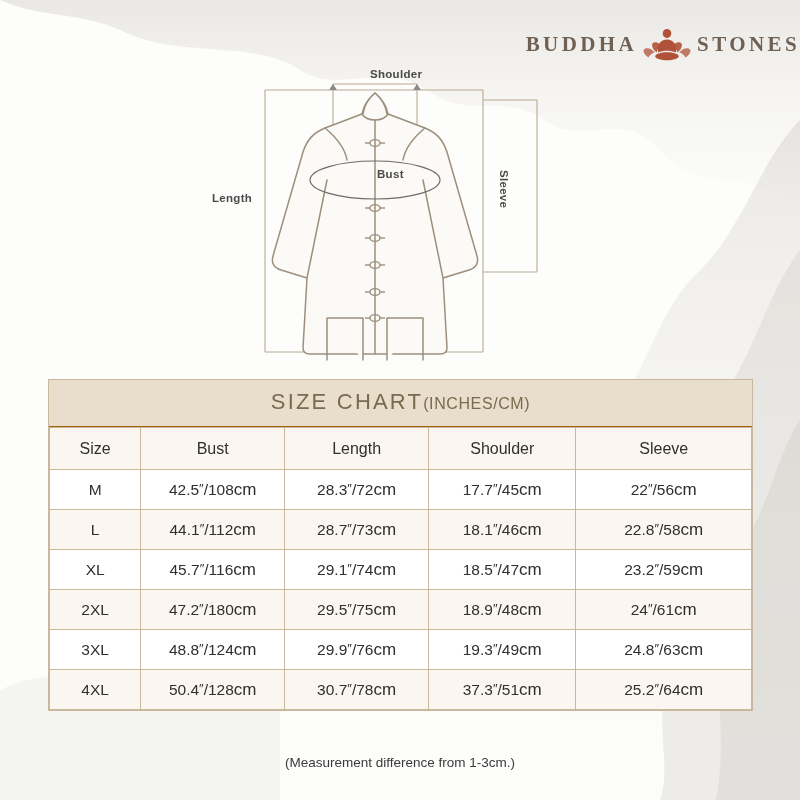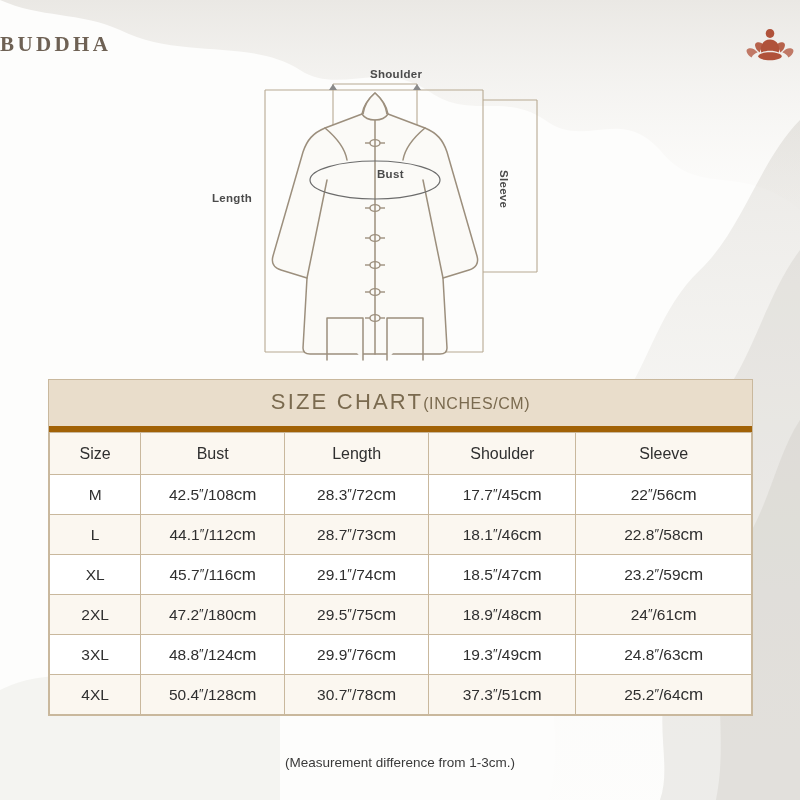--- a/index.html
+++ b/index.html
@@ -22,22 +22,21 @@
     inset: 0;
     pointer-events: none;
   }
 
   
   .brand {
     position: absolute;
     top: 22px; left: 0; right: 0;
     display: flex;
     align-items: center;
-    justify-content: space-between;
-    gap: 14px;
+    justify-content: flex-end;
     z-index: 5;
   }
   .brand-word {
     font-family: "Liberation Serif", serif;
     font-size: 21px;
     letter-spacing: 3.4px;
     color: #6e6154;
     font-weight: 700;
   }
   .brand-logo { width: 60px; height: 44px; display:block; }
@@ -75,21 +74,21 @@
     border: 1px solid #c9b89d;
     z-index: 6;
     background: #ffffff;
   }
   .chart-title {
     background: #e9ddcb;
     text-align: center;
     padding: 9px 0 11px;
     color: #7a6a4f;
     font-family: "Liberation Sans", sans-serif;
-    border-bottom: 6px solid #a16207;
+    border-bottom: 1px solid #a16207;
   }
   .chart-title .t-main {
     font-size: 22px;
     letter-spacing: 2.2px;
   }
   .chart-title .t-sub {
     font-size: 16px;
     letter-spacing: .6px;
   }
   table.size {
@@ -167,20 +166,21 @@
           <path d="M30 7c2.6 0 4.3 2.1 4.3 4.6 0 2.6-1.9 4.4-4.3 4.4s-4.3-1.8-4.3-4.4C25.7 9.1 27.4 7 30 7z"></path>
           <path d="M30 17.5c5.6 0 9.2 4.3 9.2 9.6 0 1.2-.2 2.3-.5 3.3-2.1-1-5.3-1.7-8.7-1.7s-6.6.7-8.7 1.7c-.3-1-.5-2.1-.5-3.3 0-5.3 3.6-9.6 9.2-9.6z"></path>
           <path d="M30 30.2c6.5 0 11.8 1.8 11.8 4s-5.3 4-11.8 4-11.8-1.8-11.8-4 5.3-4 11.8-4z"></path>
           <path d="M16.8 20.6c2.3-1.1 5.4.3 7.4 2.9-2.3 1.7-3.9 4.2-4.5 6.9-2.5-1.6-4.3-4.1-4.6-6.6-.2-1.6.3-2.7 1.7-3.2z" opacity="0.9"></path>
           <path d="M43.2 20.6c-2.3-1.1-5.4.3-7.4 2.9 2.3 1.7 3.9 4.2 4.5 6.9 2.5-1.6 4.3-4.1 4.6-6.6.2-1.6-.3-2.7-1.7-3.2z" opacity="0.9"></path>
           <path d="M8.5 26.5c2.6-1.1 6.5.6 9.2 3.8-2.9 1.1-5.1 3-6.1 5.1-2.7-1.5-4.7-3.9-5-6-.2-1.6.5-2.5 1.9-2.9z" opacity="0.75"></path>
           <path d="M51.5 26.5c-2.6-1.1-6.5.6-9.2 3.8 2.9 1.1 5.1 3 6.1 5.1 2.7-1.5 4.7-3.9 5-6 .2-1.6-.5-2.5-1.9-2.9z" opacity="0.75"></path>
         </g>
       </svg>
     </span>
+    <span class="brand-word">STONES</span>
   </div>
 
   <div class="illus">
     <svg width="410" height="310" viewBox="0 0 410 310">
       <g fill="none" stroke="#b8a992" stroke-width="1.1">
 
         <line x1="70" y1="30" x2="70" y2="292"></line>
         <line x1="288" y1="30" x2="288" y2="292"></line>
         <line x1="70" y1="30" x2="288" y2="30"></line>
         <line x1="70" y1="292" x2="288" y2="292"></line>

